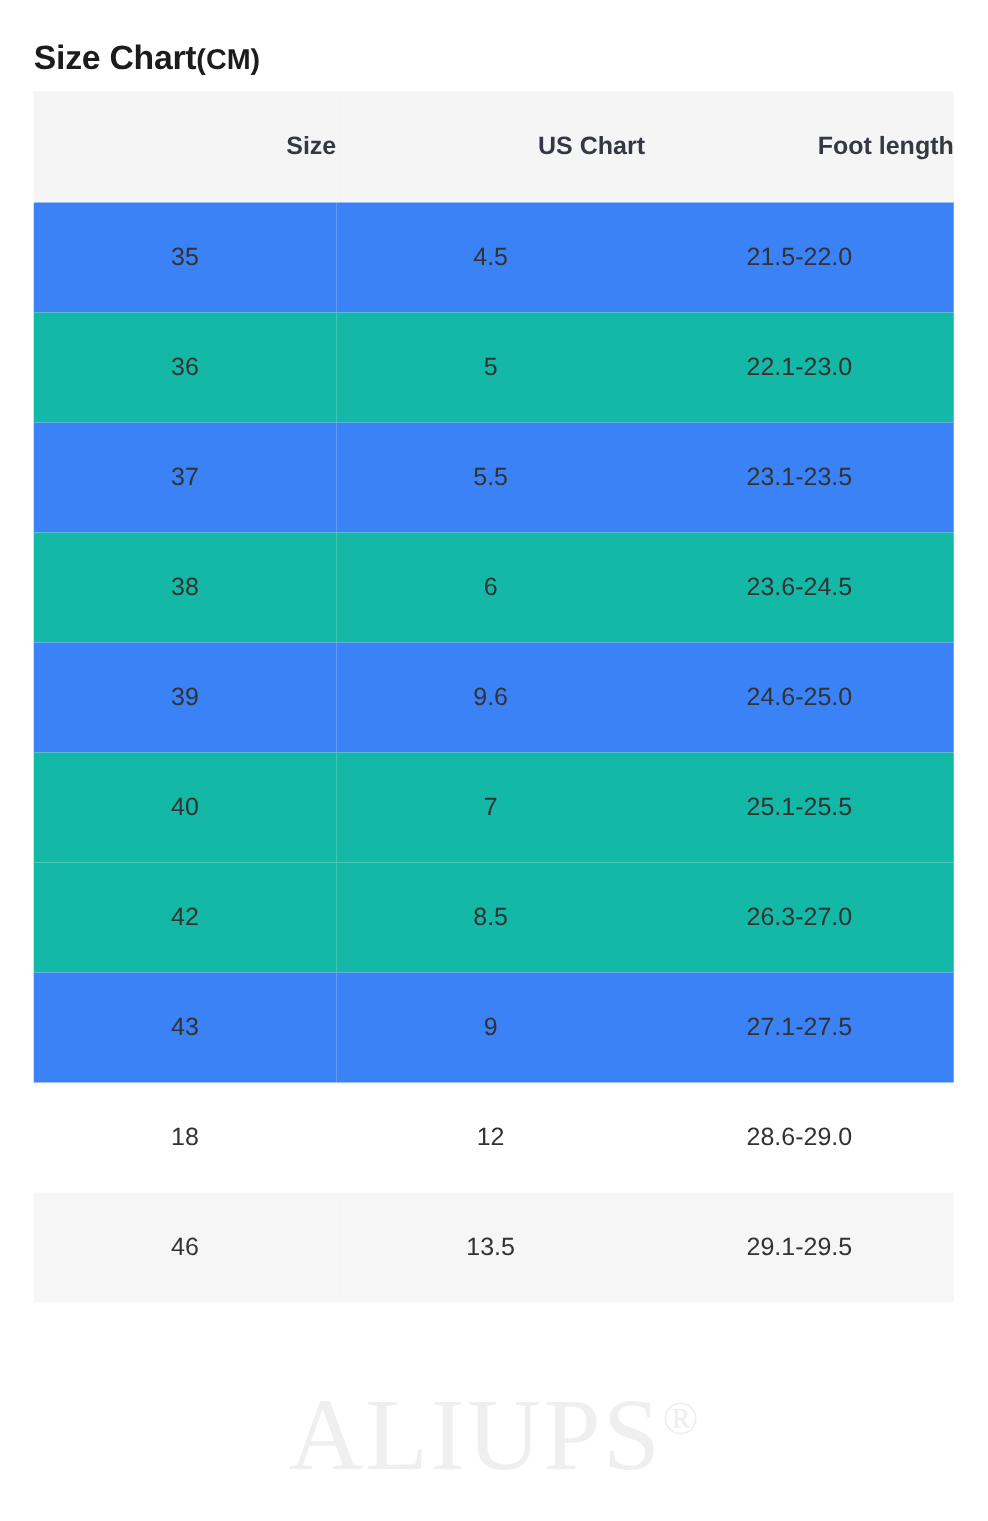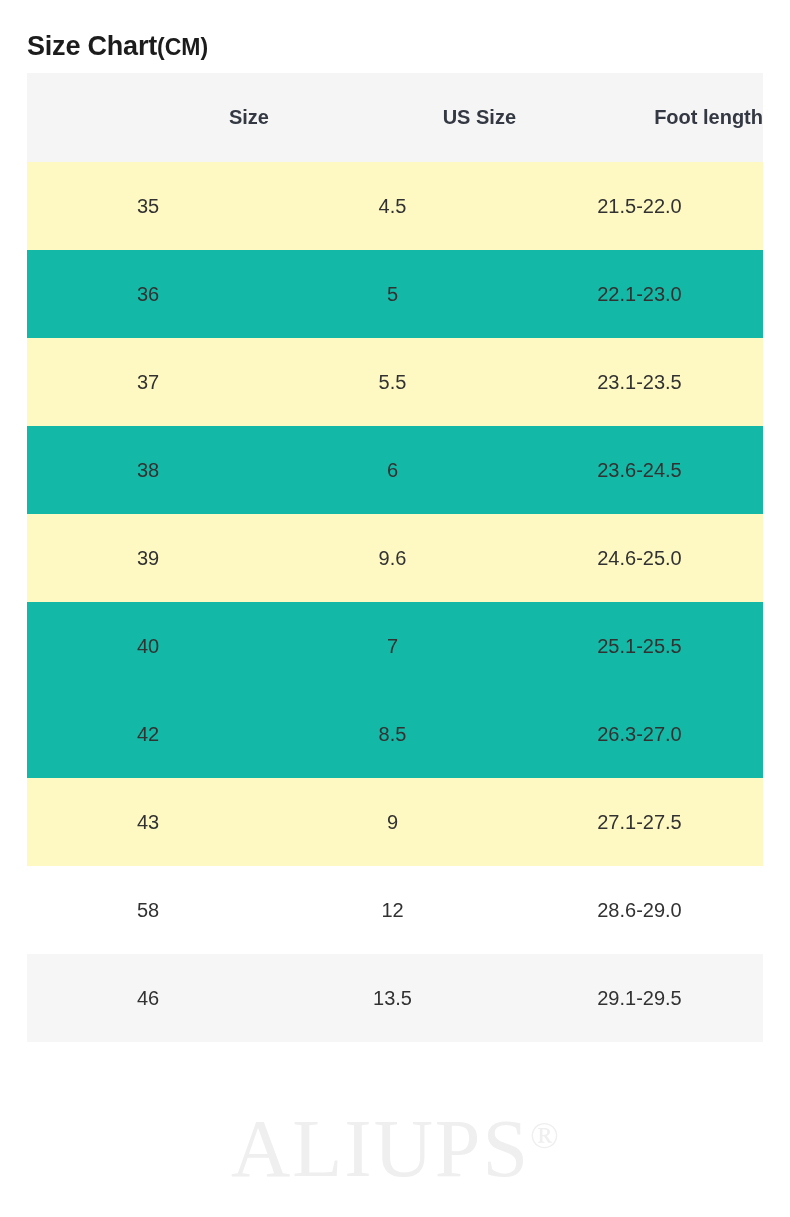--- a/index.html
+++ b/index.html
@@ -90,21 +90,21 @@
 
   .size-table tbody td {
     height: 88px;
     font-size: 20px;
     font-weight: normal;
     color: #323232;
     text-align: center;
     vertical-align: middle;
     padding: 0;
     border: none;
-    background: #fef9c3;
+    background: #3b82f6;
   }
   .size-table tbody tr.shaded td {
     background: #14b8a6;
   }
   .size-table tbody tr.transparent td {
     background: transparent;
   }
   .size-table tbody tr.shaded-translucent td {
     background: rgba(245,245,245,0.88);
   }
@@ -120,21 +120,21 @@
 
   <table class="size-table">
     <colgroup>
       <col class="c-size">
       <col class="c-us">
       <col class="c-foot">
     </colgroup>
     <thead>
       <tr>
         <th>Size</th>
-        <th>US Size</th>
+        <th>US Chart</th>
         <th>Foot length</th>
       </tr>
     </thead>
     <tbody>
       <tr>
         <td>35</td>
         <td>4.5</td>
         <td>21.5-22.0</td>
       </tr>
       <tr class="shaded">
@@ -166,21 +166,21 @@
         <td>42</td>
         <td>8.5</td>
         <td>26.3-27.0</td>
       </tr>
       <tr>
         <td>43</td>
         <td>9</td>
         <td>27.1-27.5</td>
       </tr>
       <tr class="transparent">
-        <td>58</td>
+        <td>18</td>
         <td>12</td>
         <td>28.6-29.0</td>
       </tr>
       <tr class="shaded-translucent">
         <td>46</td>
         <td>13.5</td>
         <td>29.1-29.5</td>
       </tr>
     </tbody>
   </table>

